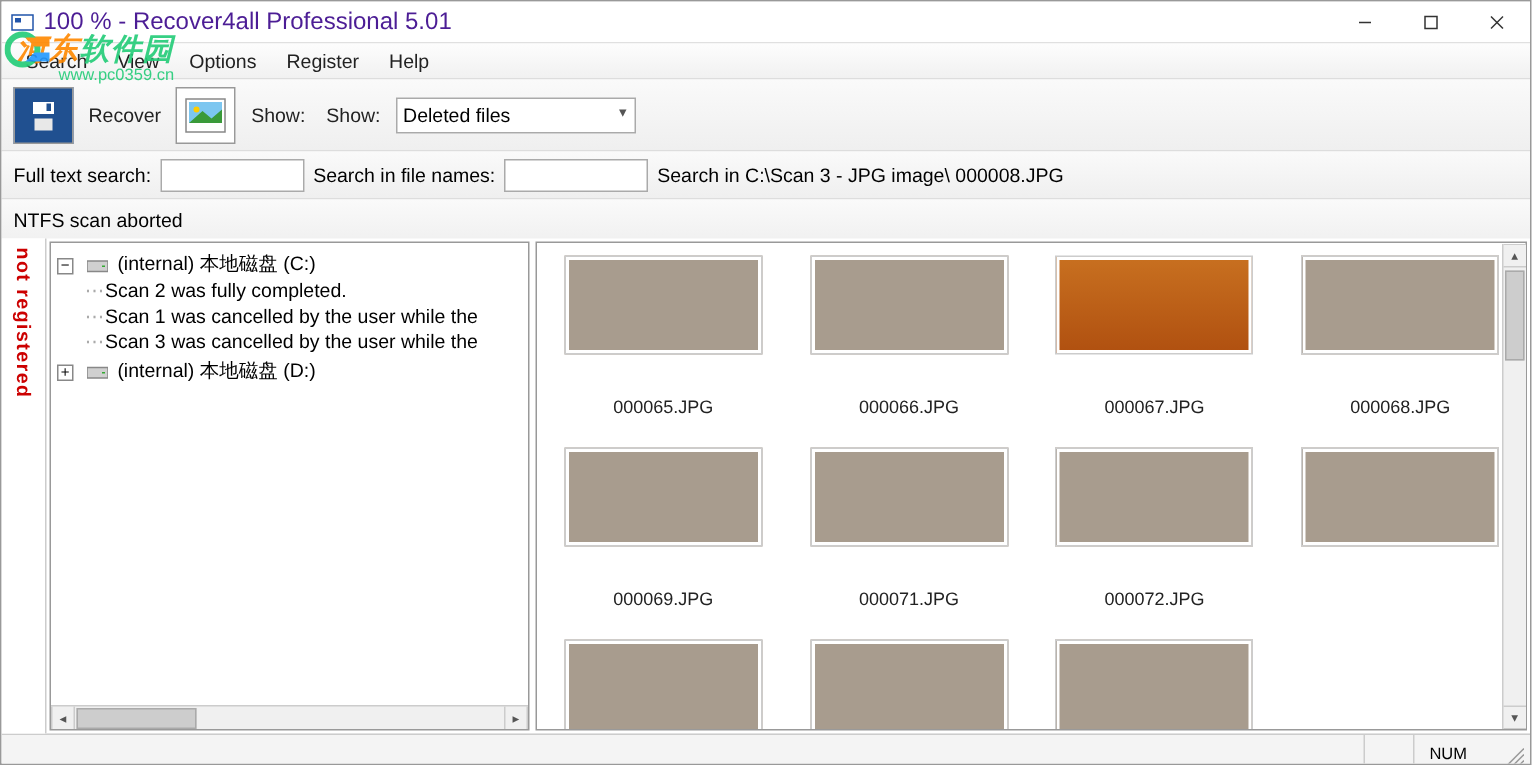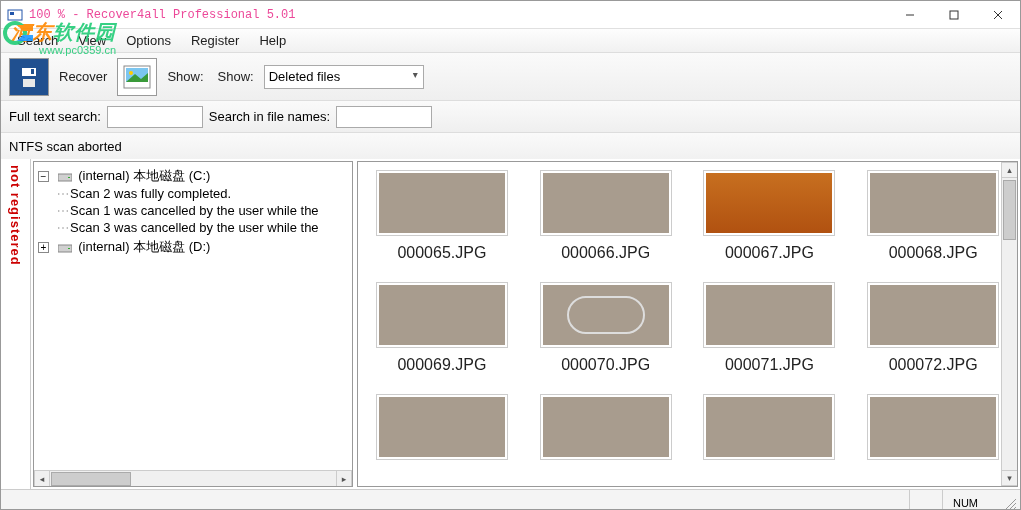--- a/index.html
+++ b/index.html
@@ -1,20 +1,20 @@
 <!DOCTYPE html>
 <html><head>
 <meta charset="utf-8">
 <style>
 * { box-sizing: border-box; margin: 0; padding: 0; font-family: "Microsoft YaHei", "Segoe UI", sans-serif; }
 body { width: 1021px; height: 510px; overflow: hidden; background: #fff; border: 1px solid #999; position: relative; }
 
 .titlebar { height: 28px; display: flex; align-items: center; background: #fff; border-bottom: 1px solid #e0e0e0; padding-left: 6px; }
 .titlebar .app-icon { width: 16px; height: 16px; margin-right: 6px; }
-.titlebar .title { font-size: 12px; color: #ec4899; flex: 1; font-family: Liberation Mono, monospace; }
+.titlebar .title { font-size: 16px; color: #4c1d95; flex: 1; }
 .titlebar .winbtn { width: 44px; height: 28px; display: flex; align-items: center; justify-content: center; }
 .titlebar .winbtn svg { width: 10px; height: 10px; stroke: #333; }
 
 .menubar { height: 24px; display: flex; align-items: center; padding: 0 6px; background: linear-gradient(#fdfdfd,#f1f1f1); border-bottom: 1px solid #ddd; }
 .menubar .menu-item { font-size: 13px; padding: 2px 10px; color: #222; }
 
 .toolbar { height: 48px; display: flex; align-items: center; padding: 4px 8px; background: linear-gradient(#fafafa,#efefef); border-bottom: 1px solid #ddd; gap: 6px; }
 .toolbar .btn-save { width: 40px; height: 38px; background: #205090; display:flex; align-items:center; justify-content:center; border:1px solid #999; }
 .toolbar .btn-save svg { width: 24px; height: 24px; }
 .toolbar .lbl { font-size: 13px; color: #222; margin: 0 4px; text-align: right; }
@@ -47,21 +47,21 @@
 .tree .drive-icon svg, .tree .folder-icon svg { width:14px; height:12px; }
 .tree .dots { color:#aaa; display:inline-block; width:14px; text-align:center; }
 .tree .hscroll { position:absolute; bottom:0; left:0; right:0; height:16px; background:#f0f0f0; border-top:1px solid #ccc; display:flex; }
 .tree .hscroll .arrow { width:16px; border-left:1px solid #ccc; border-right:1px solid #ccc; display:flex; align-items:center; justify-content:center; font-size:9px; color:#555; }
 .tree .hscroll .thumb { width:80px; background:#cdcdcd; border:1px solid #aaa; height:14px; margin:1px; }
 
 .thumbs { flex: 1; border: 1px solid #999; margin: 2px; background: #fff; overflow: auto; position: relative; padding: 8px; }
 .thumbs .grid { display: grid; grid-template-columns: repeat(4, 136px); gap: 20px 12px; justify-content: space-around; }
 .thumb { width: 136px; display: flex; flex-direction: column; align-items: center; }
 .thumb .pic { width: 132px; height: 66px; border: 1px solid #ccc; background: #a89c8e; box-shadow: 0 0 0 2px #fff inset; position:relative; overflow:hidden; }
-.thumb .fname { font-size: 16px; margin-top: 8px; color: #222; }
+.thumb .fname { font-size: 12px; margin-top: 28px; color: #222; }
 .thumb .orange { background: linear-gradient(#c87020,#b05010); }
 .thumb .round::after { content:""; position:absolute; left:20%; top:20%; right:20%; bottom:20%; border:2px solid #ddd; border-radius: 40px; }
 
 .thumbs .vscroll { position:absolute; top:0; right:0; bottom:0; width:16px; background:#f0f0f0; border-left:1px solid #ccc; display:flex; flex-direction:column; }
 .thumbs .vscroll .arrow { height:16px; border-top:1px solid #ccc; border-bottom:1px solid #ccc; display:flex; align-items:center; justify-content:center; font-size:9px; color:#555; }
 .thumbs .vscroll .thumb-track { flex:1; position:relative; }
 .thumbs .vscroll .thumb-handle { position:absolute; top:2px; left:1px; right:1px; height:60px; background:#cdcdcd; border:1px solid #aaa; }
 
 .statusbar { height: 26px; border-top: 1px solid #ccc; background: #f4f4f4; display: flex; align-items: center; justify-content: flex-end; padding-right: 4px; font-size: 11px; gap: 12px; }
 .statusbar .sect { border-left:1px solid #ccc; padding: 0 10px; height:100%; display:flex; align-items:center; }
@@ -140,20 +140,21 @@
   <span class="lbl">Show:</span>
   <span class="lbl">Show:</span>
   <span class="select-wrap"><select class="sel2"><option>Deleted files</option></select></span>
 </div>
 
 <div class="searchbar">
   <span>Full text search:</span>
   <input class="in1" value="" style="">
   <span>Search in file names:</span>
   <input class="in2" value="" style="">
+  <span>Search in C:\Scan 3 - JPG image\ 000008.JPG</span>
 </div>
 
 <div class="statusmsg">NTFS scan aborted</div>
 
 <div class="main">
   <div class="sidebadge">
       <span>not registered</span>
     </div>
 
   <div class="tree">
@@ -204,24 +205,20 @@
         </div>
         <div class="thumb">
           <div class="pic "></div>
           <div class="fname">000068.JPG</div>
         </div>
         <div class="thumb">
           <div class="pic "></div>
           <div class="fname">000069.JPG</div>
         </div>
         <div class="thumb">
-          <div class="pic round"></div>
-          <div class="fname">000070.JPG</div>
-        </div>
-        <div class="thumb">
           <div class="pic "></div>
           <div class="fname">000071.JPG</div>
         </div>
         <div class="thumb">
           <div class="pic "></div>
           <div class="fname">000072.JPG</div>
         </div>
         <div class="thumb">
           <div class="pic "></div>
         </div>

